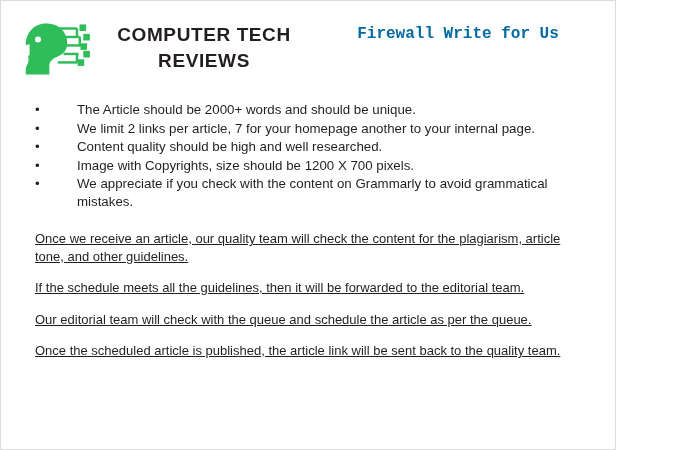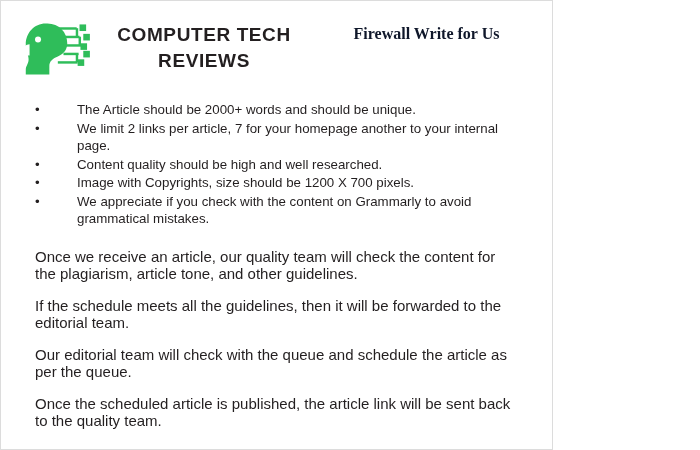--- a/index.html
+++ b/index.html
@@ -9,21 +9,21 @@
   body {
     width: 700px;
     height: 450px;
     background: #ffffff;
     font-family: "Liberation Sans", sans-serif;
     color: #231f20;
     overflow: hidden;
   }
   .page {
     position: relative;
-    width: 553px;
+    width: 616px;
     height: 450px;
     box-sizing: border-box;
     border: 1px solid #dcdcdc;
     background: #ffffff;
   }
   
   .header {
     display: flex;
     align-items: flex-start;
     padding: 14px 16px 4px 16px;
@@ -59,25 +59,25 @@
   .doc-title {
     font-family: "Liberation Sans", sans-serif;
     font-weight: bold;
     font-size: 23px;
     line-height: 28px;
     color: #111111;
     margin: 0;
     letter-spacing: 0.2px;
   }
   .doc-subtitle {
-    font-family: Liberation Serif, serif;
+    font-family: Liberation Mono, monospace;
     font-weight: bold;
     font-size: 16px;
     line-height: 22px;
-    color: #0f172a;
+    color: #0369a1;
     margin: 2px 0 0 0;
   }
   
   .content {
     padding: 16px 34px 0 34px;
     box-sizing: border-box;
   }
   .bullets {
     margin: 0;
     padding: 0;
@@ -95,24 +95,25 @@
     width: 42px;
     flex: 0 0 auto;
     text-align: left;
     font-size: 13.3px;
     line-height: 17.5px;
   }
   .bullet-text {
     flex: 1 1 auto;
   }
   .para {
-    font-size: 15px;
+    font-size: 13px;
     line-height: 17.5px;
     color: #231f20;
     margin: 14px 0 0 0;
+    text-decoration: underline;
   }
   .para.first-para {
     margin-top: 20px;
   }
 </style>
 </head>
 <body>
 
 <div class="page">
 

